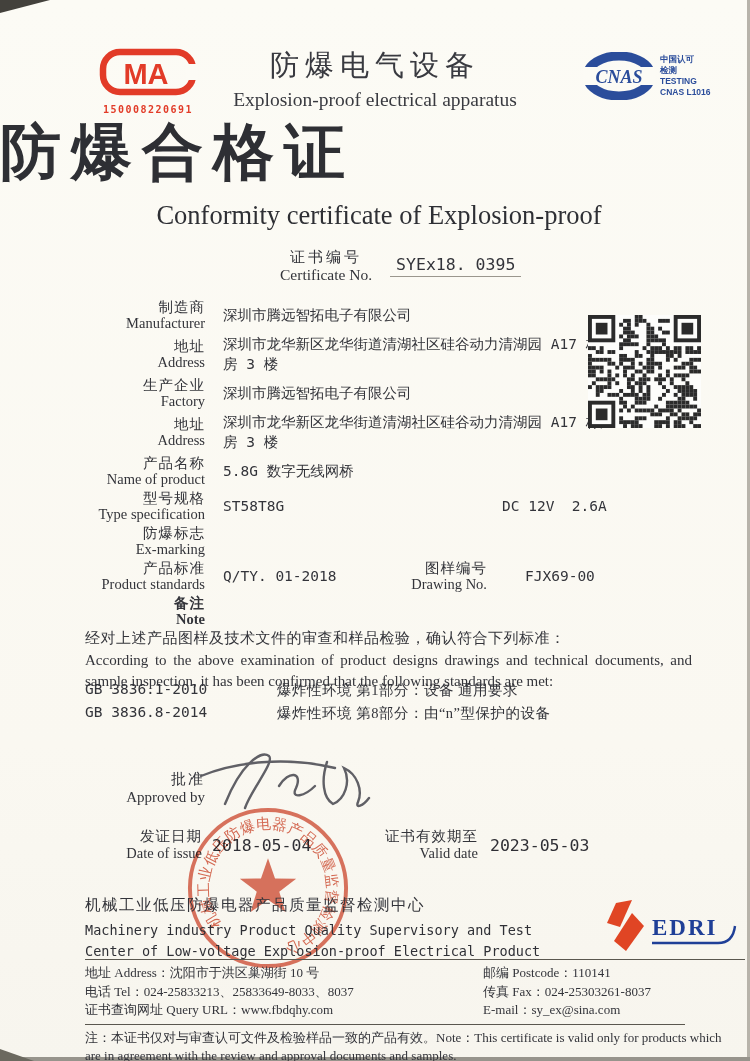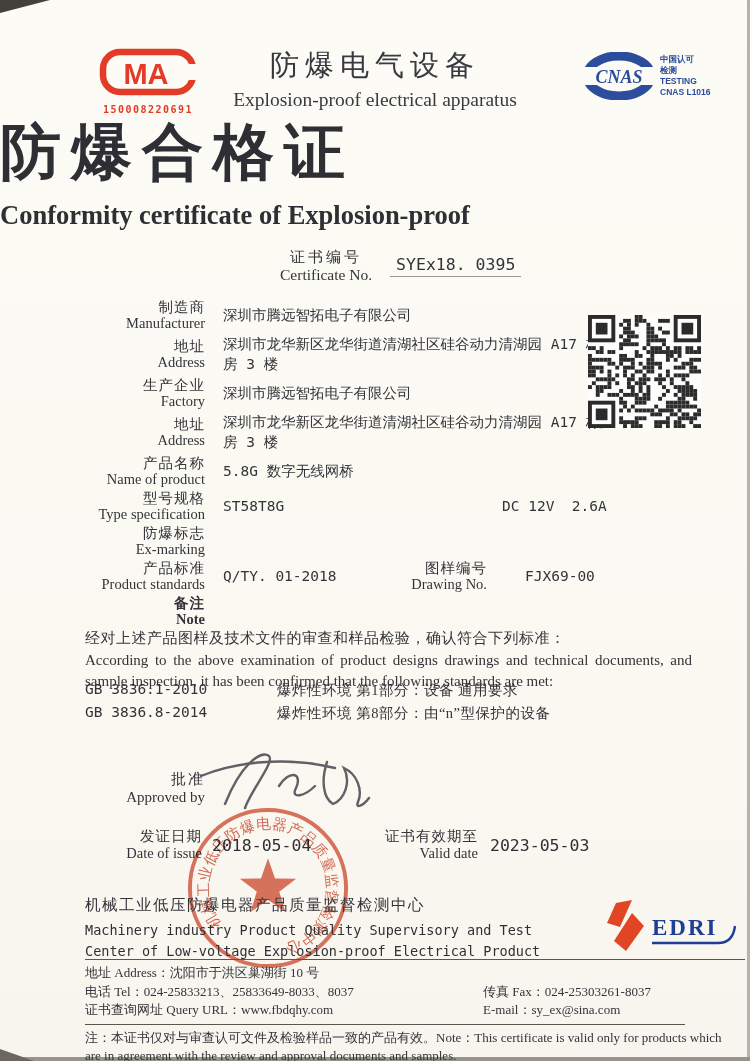--- a/index.html
+++ b/index.html
@@ -23,22 +23,22 @@
     font-family:"DejaVu Sans Mono", monospace; margin-top:2px; }
   .hdr-center { position:absolute; left:180px; top:46px; width:390px; text-align:center; color:#393a40; }
   .hdr-zh { font-size:29px; letter-spacing:6px; }
   .hdr-en { font-size:19.5px; margin-top:3px; }
   .cnas { position:absolute; left:583px; top:52px; display:flex; align-items:center; gap:5px; }
   .cnas-side { color:#2b4d9b; font-size:8.5px; font-weight:bold; line-height:1.3;
     font-family:"Liberation Sans", sans-serif; }
 
   .title-zh { position:absolute; top:112px; left:0; width:100%; 
     font-size:61px; letter-spacing:10px; font-weight:600; color:#2e2f34; }
-  .title-en { position:absolute; top:200px; left:0; width:100%; 
-    font-size:26.5px; font-weight:bold; color:#2e2f34; }
+  .title-en { position:absolute; top:200px; left:0; width:100%; text-align:center;
+    font-size:26.5px; font-weight:normal; color:#2e2f34;padding-left:8px; }
 
   .certno { position:absolute; top:248px; left:280px; display:flex; align-items:center; gap:18px; }
   .certno-label { text-align:center; line-height:1.2; }
   .certno-label .zh { font-size:15px; letter-spacing:3px; }
   .certno-label .en { font-size:15.5px; }
   .certno-value { font-family:"DejaVu Sans Mono", monospace; font-size:16.5px;
     border-bottom:1px solid #9a968d; padding:0 6px 2px 6px; min-width:120px; }
 
   
   .fields { position:absolute; left:85px; top:299px; width:560px; }
@@ -616,20 +616,21 @@
       <polygon points="32,16 44,29 26,54 14,44" fill="#e04524"></polygon>
       <text x="52" y="38" font-family="Liberation Serif, serif" font-size="23" font-weight="bold" fill="#1f3f97" letter-spacing="2">EDRI</text>
       <path d="M52,46 H118 Q133,46 135,29" fill="none" stroke="#1f3f97" stroke-width="2.4"></path>
     </svg>
   </div>
 
   <div class="footer">
     <div class="f-inner">
       <div class="f-row">
         <div class="f-left">地址 Address：沈阳市于洪区巢湖街 10 号</div>
+        <div class="f-right">邮编 Postcode：110141</div>
       </div>
       <div class="f-row">
         <div class="f-left">电话 Tel：024-25833213、25833649-8033、8037</div>
         <div class="f-right">传真 Fax：024-25303261-8037</div>
       </div>
       <div class="f-row">
         <div class="f-left">证书查询网址 Query URL：www.fbdqhy.com</div>
         <div class="f-right">E-mail：sy_ex@sina.com</div>
       </div>
     </div>

